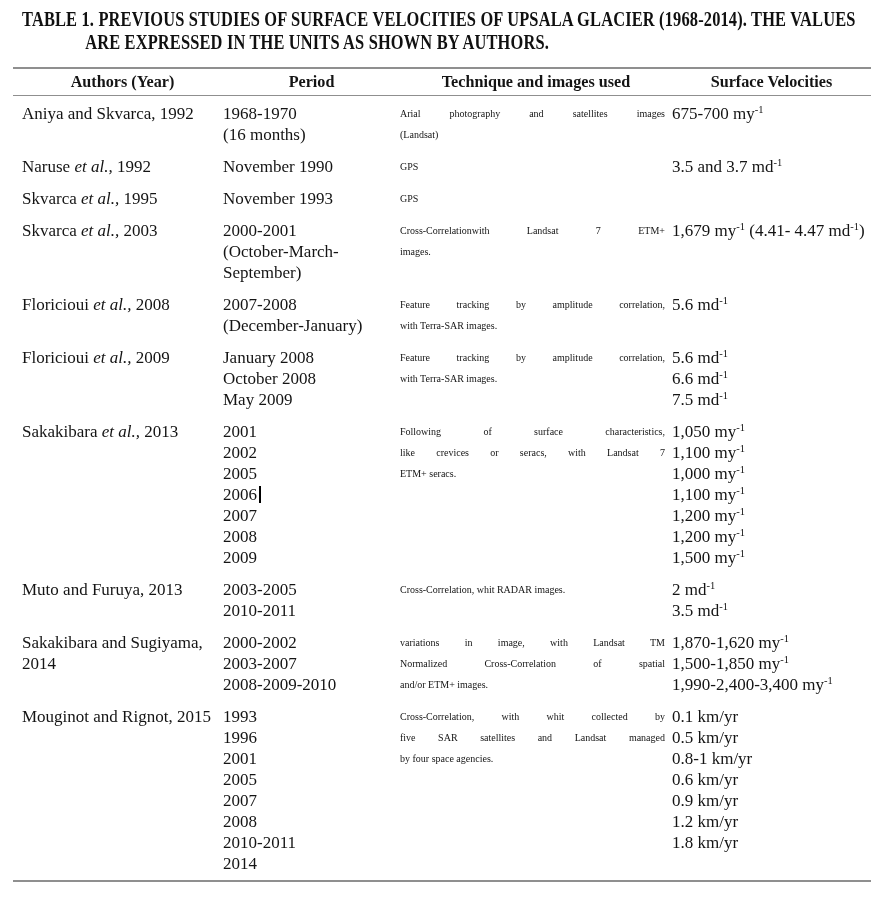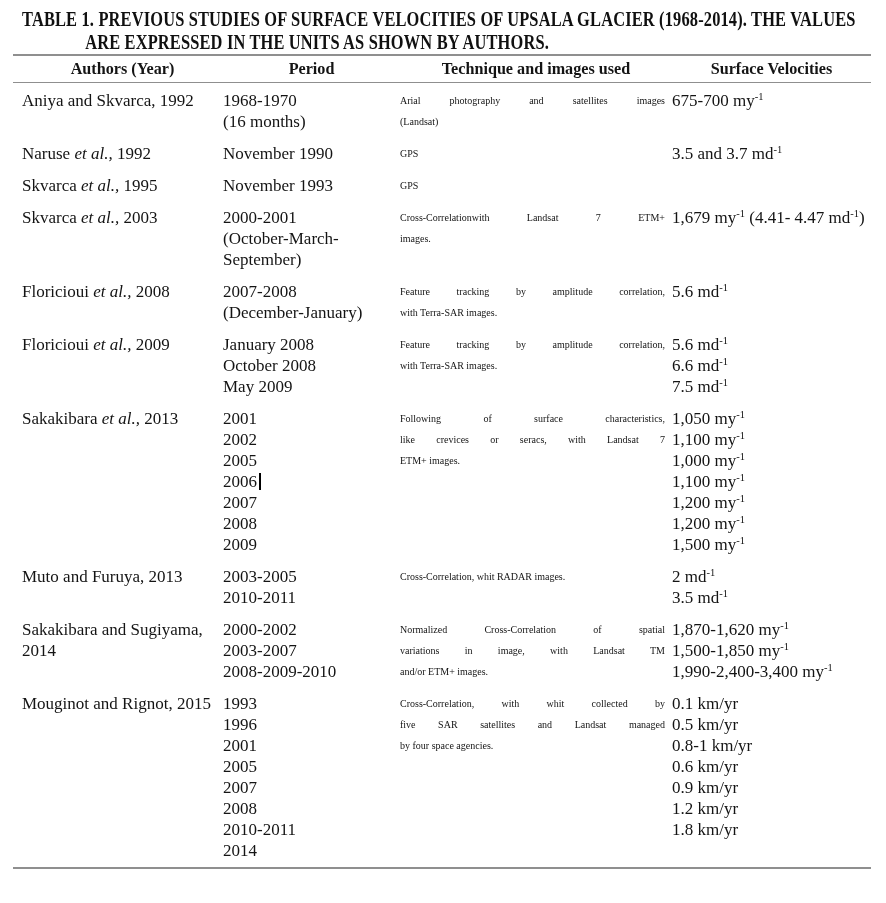--- a/index.html
+++ b/index.html
@@ -11,21 +11,21 @@
   .page{position:relative;width:858px;margin-left:13px;}
   
   .title-block{
     margin-top:8px;font-weight:bold;font-size:20px;line-height:23px;
     transform:scaleX(0.82);transform-origin:left top;white-space:nowrap;
     letter-spacing:0.2px;color:#101010;
   }
   .title-line-1{padding-left:11px;}
   .title-line-2{padding-left:88px;}
   
-  .dtable{border-bottom:2px solid #8f8f8f;}
+  .dtable{margin-top:13px;border-bottom:2px solid #8f8f8f;}
   .thead{
     display:grid;grid-template-columns:201px 177px 272px 199px;
     padding-left:9px;height:26px;align-items:center;
     border-top:2px solid #8f8f8f;border-bottom:1px solid #8f8f8f;
     font-weight:bold;font-size:17px;
   }
   .th{text-align:center;transform:scaleX(0.95);transform-origin:center;}
   .tbody{padding-top:2px;}
   .row{
     display:grid;grid-template-columns:201px 177px 272px 199px;
@@ -149,21 +149,21 @@
             <div>2002</div>
             <div>2005</div>
             <div>2006<span class="caret"></span></div>
             <div>2007</div>
             <div>2008</div>
             <div>2009</div>
           </div>
           <div class="cell technique">
             <div class="tech-line">Following of surface characteristics,</div>
             <div class="tech-line">like crevices or seracs, with Landsat 7</div>
-            <div class="tech-line last">ETM+ images.</div>
+            <div class="tech-line last">ETM+ seracs.</div>
           </div>
           <div class="cell velocities">
             <div>1,050 my<sup>-1</sup></div>
             <div>1,100 my<sup>-1</sup></div>
             <div>1,000 my<sup>-1</sup></div>
             <div>1,100 my<sup>-1</sup></div>
             <div>1,200 my<sup>-1</sup></div>
             <div>1,200 my<sup>-1</sup></div>
             <div>1,500 my<sup>-1</sup></div>
           </div>
@@ -183,22 +183,22 @@
           </div>
         </div>
         <div class="row">
           <div class="cell author">Sakakibara and Sugiyama, 2014</div>
           <div class="cell period">
             <div>2000-2002</div>
             <div>2003-2007</div>
             <div>2008-2009-2010</div>
           </div>
           <div class="cell technique">
+            <div class="tech-line">variations in image, with Landsat TM</div>
             <div class="tech-line">Normalized Cross-Correlation of spatial</div>
-            <div class="tech-line">variations in image, with Landsat TM</div>
             <div class="tech-line last">and/or ETM+ images.</div>
           </div>
           <div class="cell velocities">
             <div>1,870-1,620 my<sup>-1</sup></div>
             <div>1,500-1,850 my<sup>-1</sup></div>
             <div>1,990-2,400-3,400 my<sup>-1</sup></div>
           </div>
         </div>
         <div class="row">
           <div class="cell author">Mouginot and Rignot, 2015</div>

